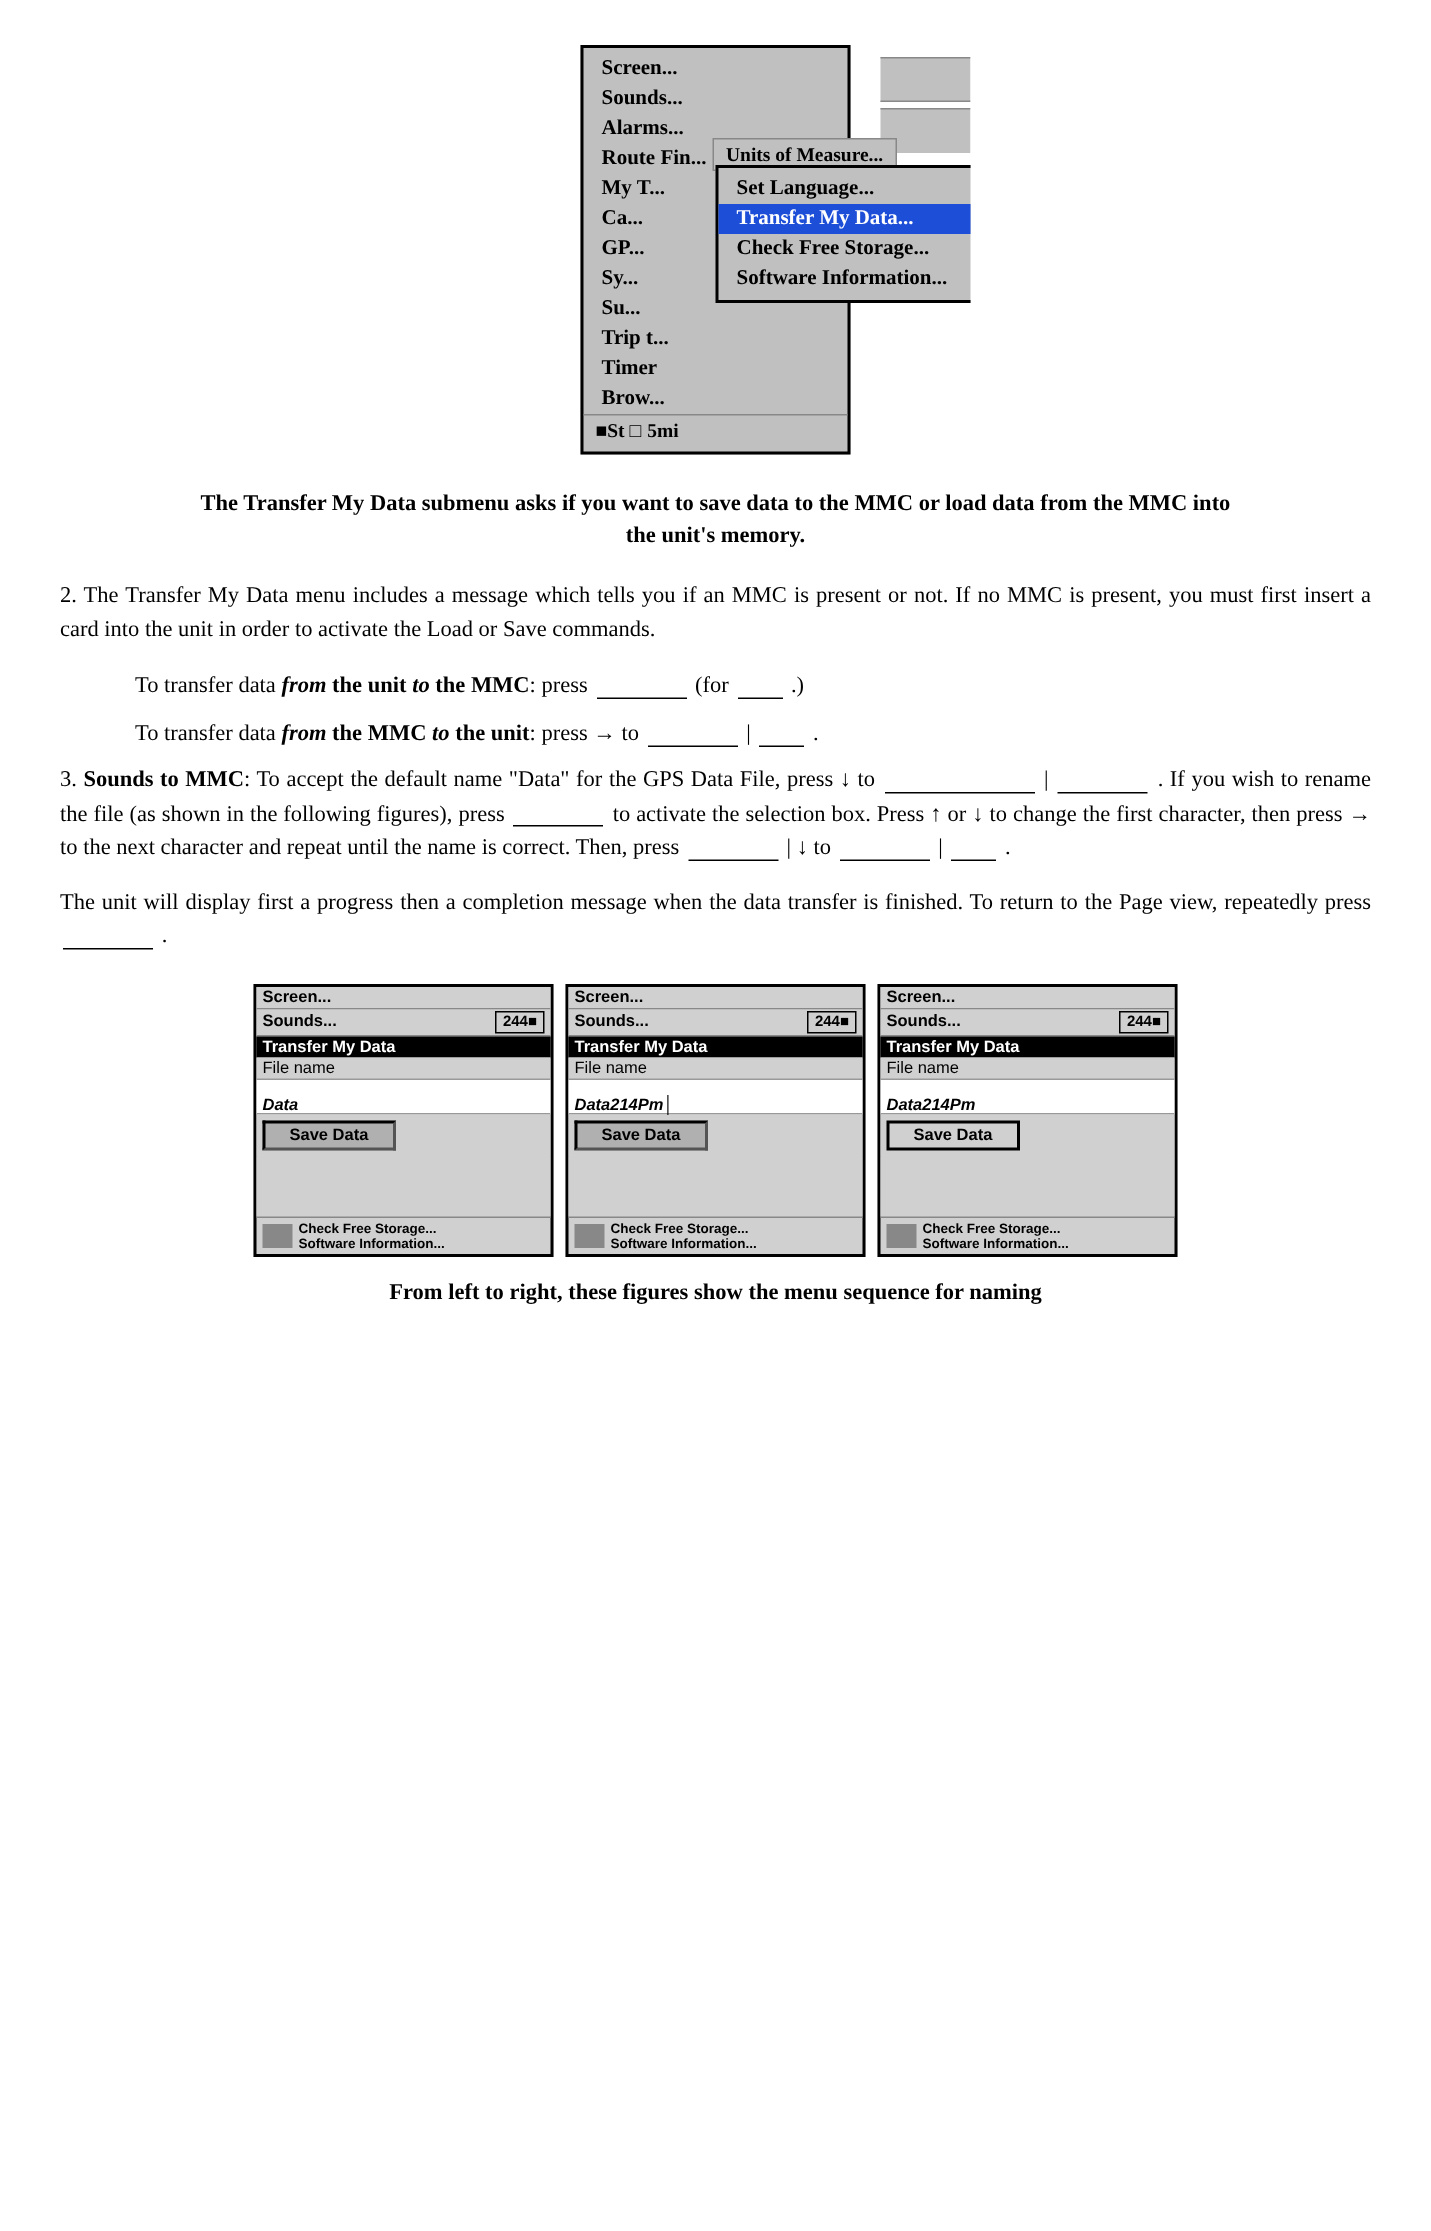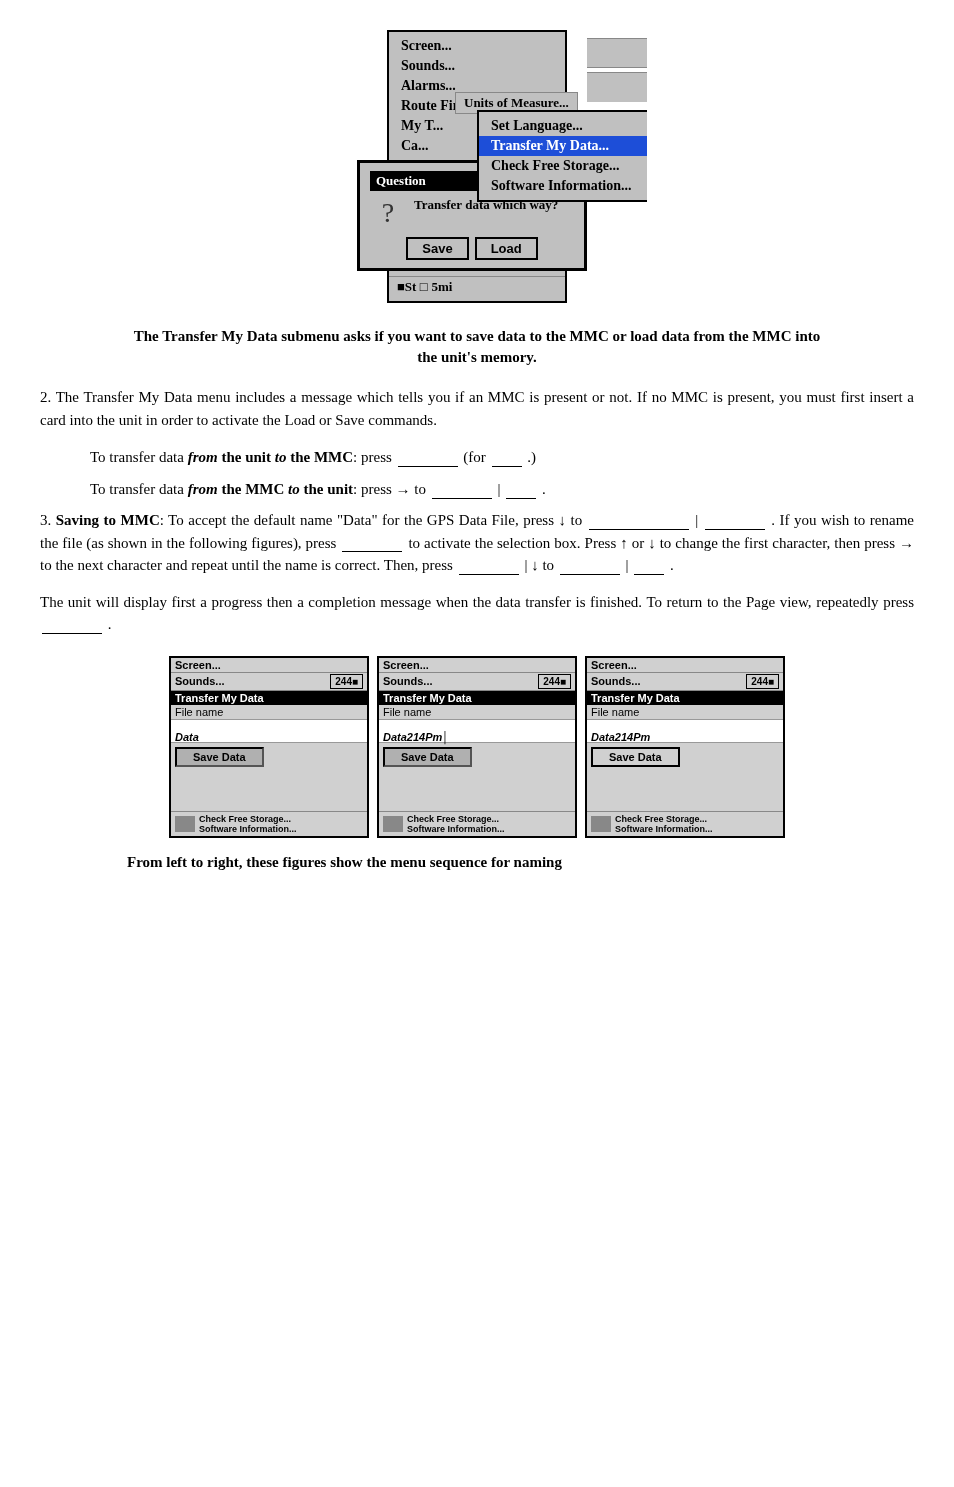--- a/index.html
+++ b/index.html
@@ -80,21 +80,21 @@
       padding: 2px 14px;
       font-size: 13px;
       font-weight: bold;
       cursor: pointer;
     }
 
     
     .units-label {
       position: absolute;
       top: 62px;
-      left: 148px;
+      left: 168px;
       font-size: 13px;
       font-weight: bold;
       background: #c0c0c0;
       border: 1px solid #888;
       padding: 2px 8px;
       white-space: nowrap;
       z-index: 15;
     }
 
     .gps-menu-wrapper {
@@ -246,20 +246,21 @@
       height: 16px;
       background: #888;
       display: inline-block;
     }
     .gps-spacer {
       height: 40px;
       background: #d0d0d0;
     }
 
     .bottom-caption {
+      text-align: center;
       font-weight: bold;
       font-size: 15px;
       max-width: 700px;
       margin: 0 auto;
       line-height: 1.4;
     }
 
     .para-3 {
       font-size: 15px;
       line-height: 1.5;
@@ -288,31 +289,20 @@
       <div class="menu-item">Timer</div>
       <div class="menu-item">Brow...</div>
       <div style="display:flex; align-items:center; padding:2px 8px; font-size:13px; font-weight:bold; border-top:1px solid #888;text-align:center;">
         <span>■St □</span>
         <span style="margin-left:4px;">5mi</span>
       </div>
     </div>
 
     <div class="units-label">Units of Measure...</div>
 
-    <div class="question-dialog">
-      <div class="question-header">Question</div>
-      <div class="question-body">
-        <div class="question-icon">?</div>
-        <div class="question-text">Transfer data which way?</div>
-      </div>
-      <div class="question-buttons">
-        <button class="question-btn">Save</button>
-        <button class="question-btn">Load</button>
-      </div>
-    </div>
 
     <div style="position:absolute; top:80px; left:170px; background:#c0c0c0; border:2px solid #000; width:200px; z-index:30; padding:4px 0;">
       <div class="menu-item">Set Language...</div>
       <div class="menu-item submenu-highlighted">Transfer My Data...</div>
       <div class="menu-item">Check Free Storage...</div>
       <div class="menu-item">Software Information...</div>
     </div>
 
     <div style="position:absolute; top:8px; right:0; width:60px; height:30px; border-top:1px solid #888; border-bottom:1px solid #888; background:#c0c0c0;"></div>
     <div style="position:absolute; top:42px; right:0; width:60px; height:30px; border-top:1px solid #888; background:#c0c0c0;"></div>
@@ -333,21 +323,21 @@
 
 <div class="indented-line">
   To transfer data <em>from</em> <strong>the MMC <em>to</em> the unit</strong>: press → to
   <span class="blank-box"></span>
   |
   <span class="blank-box-sm"></span>
   .
 </div>
 
 <p class="para-3">
-  3. <strong>Saving to MMC</strong>: To accept the default name "Data" for the GPS
+  3. <strong>Sounds to MMC</strong>: To accept the default name "Data" for the GPS
   Data File, press ↓ to
   <span class="blank-box-lg"></span>
   |
   <span class="blank-box"></span>
   . If you wish to rename the file (as
   shown in the following figures), press
   <span class="blank-box"></span>
   to activate the selection box.
   Press ↑ or ↓ to change the first character, then press → to the next
   character and repeat until the name is correct. Then, press

